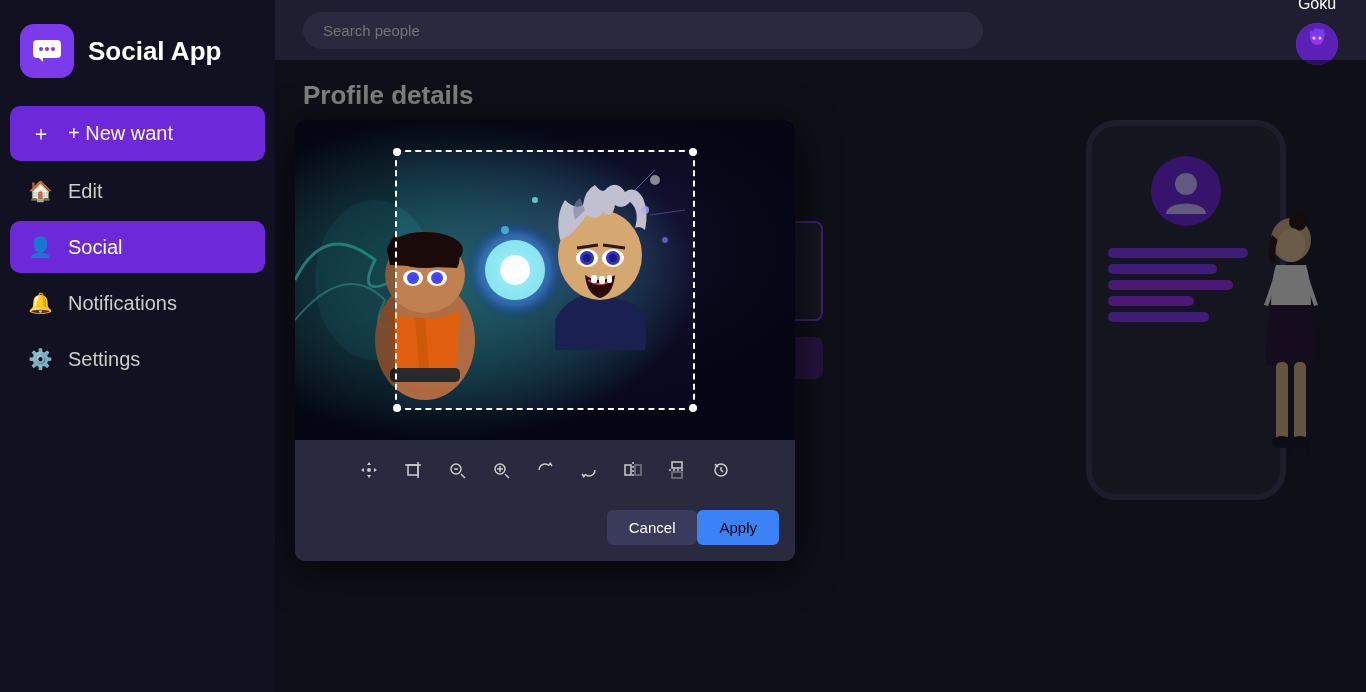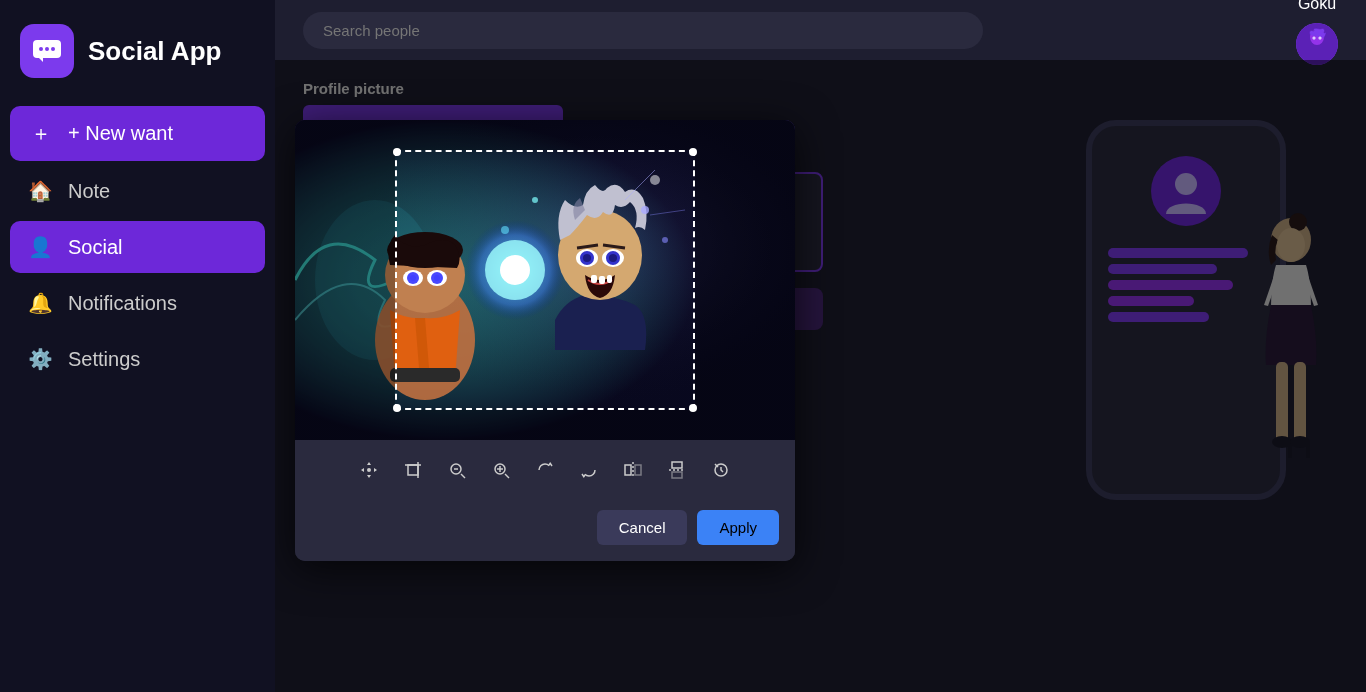--- a/index.html
+++ b/index.html
@@ -350,21 +350,21 @@
       cursor: pointer;
       border-radius: 5px;
       font-size: 16px;
     }
 
     
     .crop-buttons {
       display: flex;
       align-items: center;
       justify-content: flex-end;
-      gap: 10px;
+      gap: 0;
       padding: 10px 16px 16px 16px;
       background: #2a2a3e;
     }
 
     .btn-cancel {
       background: #3a3a5a;
       color: #fff;
       border: none;
       border-radius: 6px;
       padding: 9px 22px;
@@ -401,21 +401,21 @@
 
   <nav class="sidebar-nav">
 
     <div class="nav-item new-post">
       <span class="nav-icon">＋</span>
       <span>+ New want</span>
     </div>
 
     <div class="nav-item">
       <span class="nav-icon">🏠</span>
-      <span>Note</span>
+      <span>Edit</span>
     </div>
 
     <div class="nav-item active">
       <span class="nav-icon">👤</span>
       <span>Social</span>
     </div>
 
     <div class="nav-item">
       <span class="nav-icon">🔔</span>
       <span>Notifications</span>
@@ -446,20 +446,21 @@
           <ellipse cx="18" cy="15" rx="1.5" ry="1.5" fill="#fff"></ellipse>
           <ellipse cx="24" cy="15" rx="1.5" ry="1.5" fill="#fff"></ellipse>
           <ellipse cx="18" cy="15" rx="0.8" ry="0.8" fill="#a78bfa"></ellipse>
           <ellipse cx="24" cy="15" rx="0.8" ry="0.8" fill="#a78bfa"></ellipse>
         </svg>
       </div>
     </div>
   </header>
 
   <div class="page-content">
+    <h1 class="page-title">Profile details</h1>
 
     <div class="field-label">Profile picture</div>
     <div class="purple-bar"></div>
 
     <div class="desc-label">Description</div>
     <textarea class="desc-textarea" style="">Ahora soy Black G</textarea>
 
     <div>
       <button class="edit-profile-btn">Edit profile</button>
     </div>

